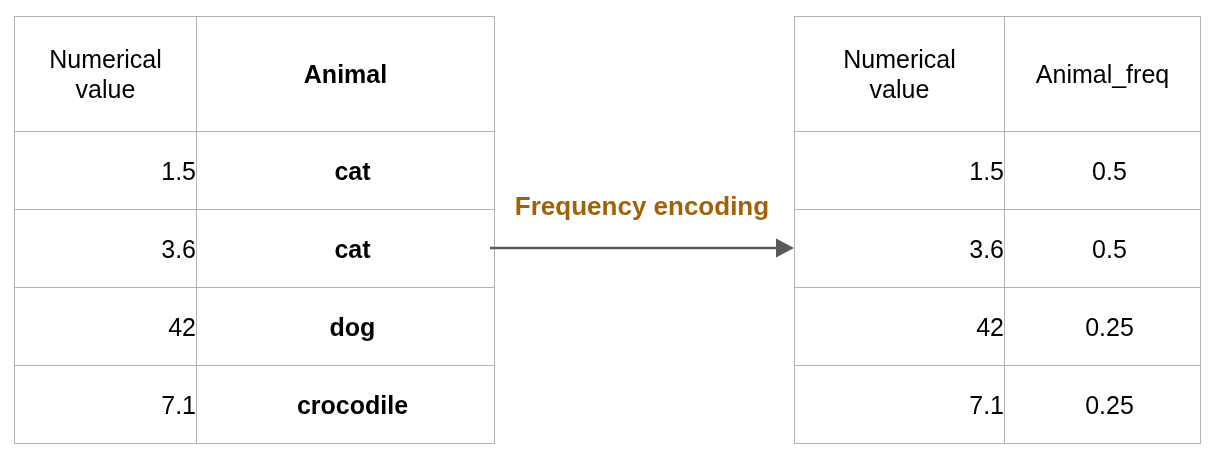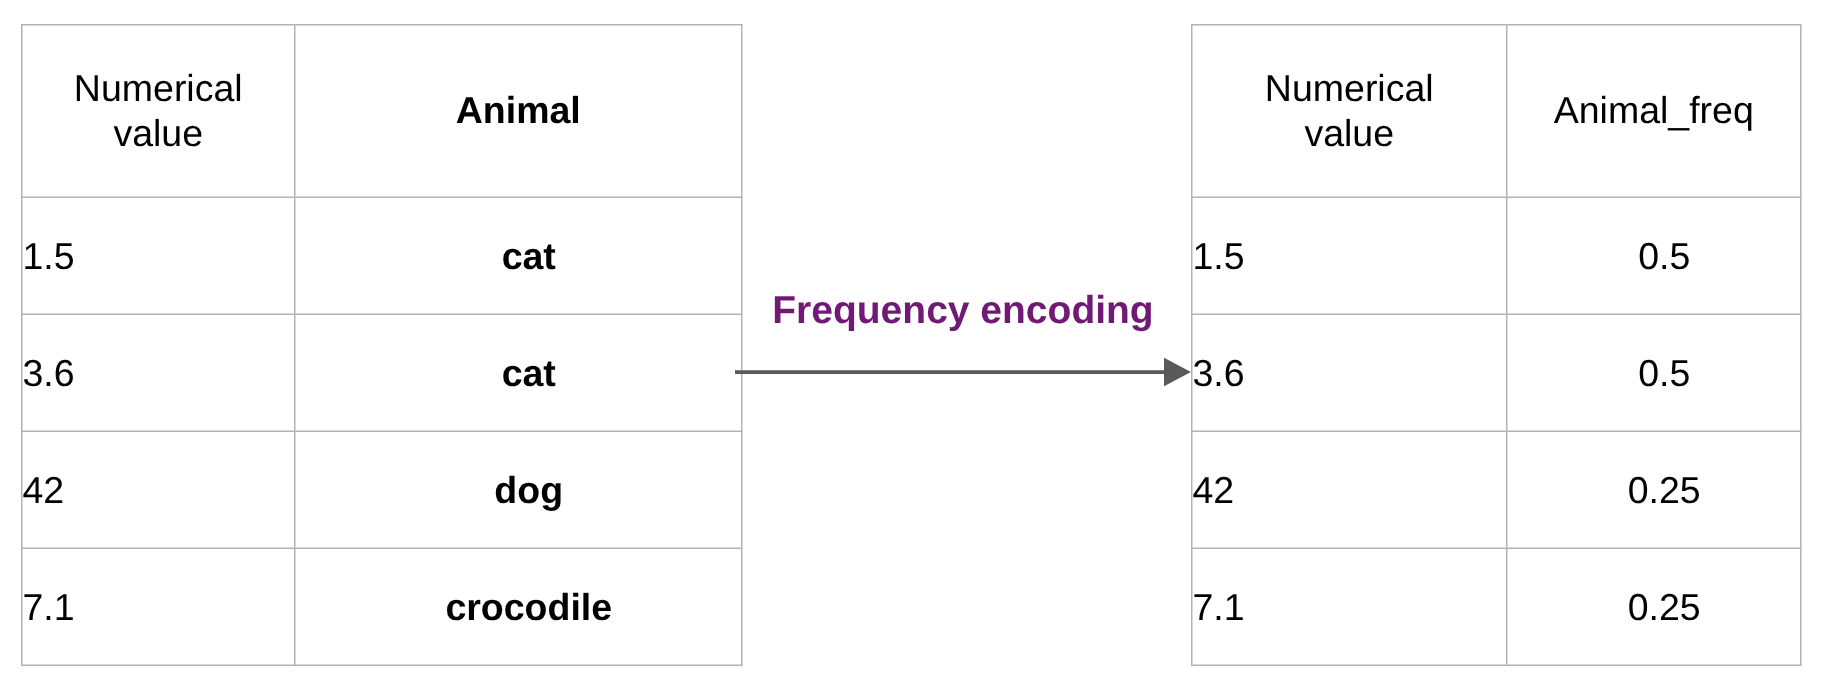--- a/index.html
+++ b/index.html
@@ -39,21 +39,21 @@
     font-weight: 400;
   }
   .tbl .hdr {
     height: 114px;
     text-align: center;
   }
   .tbl .row {
     height: 78px;
   }
   .cell-num {
-    text-align: left;
+    text-align: right;
   }
   .cell-txt {
     text-align: center;
     padding-left: 14px !important;
   }
   .hdr-two-line { white-space: pre-line; margin-left: 35px; }
 
   
   #table-left {
     left: 14px;
@@ -82,21 +82,21 @@
   }
   #transform-label {
     position: absolute;
     left: 492px;
     top: 190px;
     width: 300px;
     text-align: center;
     font-size: 26px;
     font-weight: bold;
     line-height: 32px;
-    color: #701a75;
+    color: #a16207;
     white-space: nowrap;
   }
 </style>
 </head>
 <body>
 
 <div class="diagram">
 
   <table class="tbl" id="table-left">
     <tbody>

